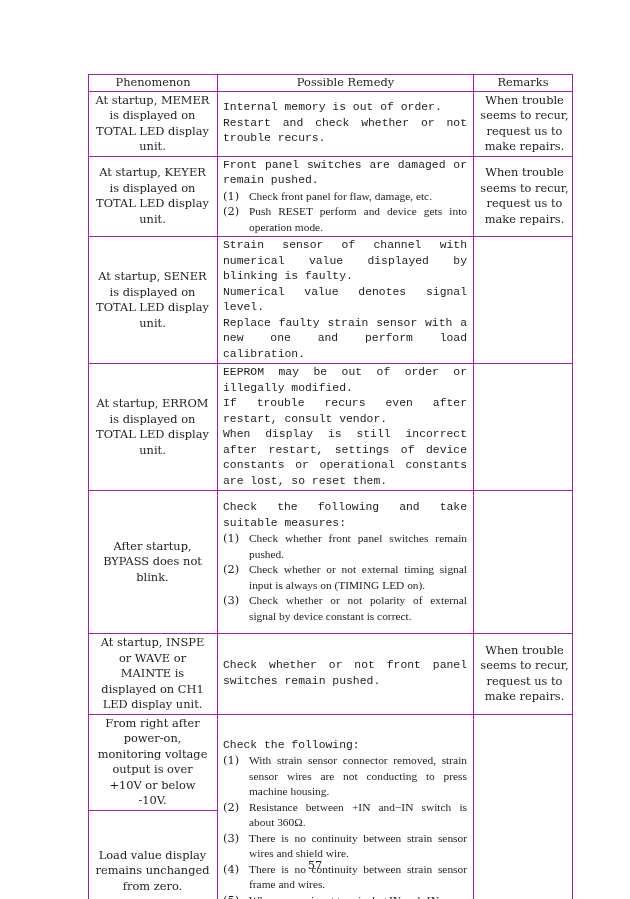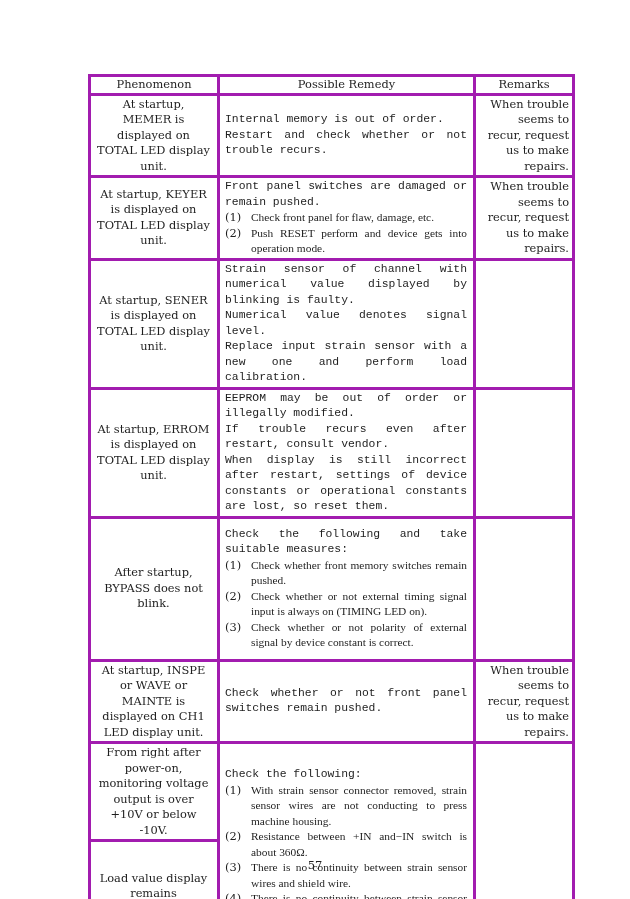--- a/index.html
+++ b/index.html
@@ -17,21 +17,21 @@
     position: absolute;
     left: 88px; top: 74px;
     width: 484px;
     border-collapse: collapse;
     table-layout: fixed;
   }
   .doc-table col.c1 { width: 129px; }
   .doc-table col.c2 { width: 256px; }
   .doc-table col.c3 { width: 99px; }
   .doc-table th, .doc-table td {
-    border: 3px solid #a21caf;
+    border: 1px solid #a21caf;
     font-size: 11.4px;
     line-height: 15.5px;
     font-weight: normal;
     vertical-align: middle;
   }
   .doc-table th {
     height: 15px;
     text-align: center;
     padding: 0 3px;
   }
@@ -47,21 +47,21 @@
   td.ph {
     padding: 1px 7px 1px 6px;
     text-align: center;
   }
   td.remedy {
     padding: 1px 6px 1px 5px;
     text-align: justify;
   }
   td.remarks {
     padding: 1px 3px 1px 6px;
-    text-align: right;
+    text-align: center;
   }
   td.remedy p { text-align: justify; font-family: Liberation Mono, monospace; }
   .nitem { display: flex; }
   .nitem .num  { flex: 0 0 26px; width: 26px; text-align: left; }
   .nitem .itxt { flex: 1; text-align: justify; font-family: Liberation Serif, serif; }
   .page-number {
     position: absolute;
     left: 0; top: 839px;
     width: 630px;
     text-align: center;
@@ -112,42 +112,42 @@
         </div>
       </td>
       <td class="remarks">When trouble seems to recur, request us to make repairs.</td>
     </tr>
 
     <tr class="r3">
       <td class="ph">At startup, SENER is displayed on TOTAL LED display unit.</td>
       <td class="remedy">
         <p>Strain sensor of channel with numerical value displayed by blinking is faulty.</p>
         <p>Numerical value denotes signal level.</p>
-        <p>Replace input strain sensor with a new one and perform load calibration.</p>
+        <p>Replace faulty strain sensor with a new one and perform load calibration.</p>
       </td>
       <td class="remarks"></td>
     </tr>
 
     <tr class="r4">
       <td class="ph">At startup, ERROM is displayed on TOTAL LED display unit.</td>
       <td class="remedy">
         <p>EEPROM may be out of order or illegally modified.</p>
         <p>If trouble recurs even after restart, consult vendor.</p>
         <p>When display is still incorrect after restart, settings of device constants or operational constants are lost, so reset them.</p>
       </td>
       <td class="remarks"></td>
     </tr>
 
     <tr class="r5">
       <td class="ph">After startup, BYPASS does not blink.</td>
       <td class="remedy">
         <p>Check the following and take suitable measures:</p>
         <div class="nitem">
           <span class="num">(1)</span>
-          <span class="itxt">Check whether front memory switches remain pushed.</span>
+          <span class="itxt">Check whether front panel switches remain pushed.</span>
         </div>
         <div class="nitem">
           <span class="num">(2)</span>
           <span class="itxt">Check whether or not external timing signal input is always on (TIMING LED on).</span>
         </div>
         <div class="nitem">
           <span class="num">(3)</span>
           <span class="itxt">Check whether or not polarity of external signal by device constant is correct.</span>
         </div>
       </td>

